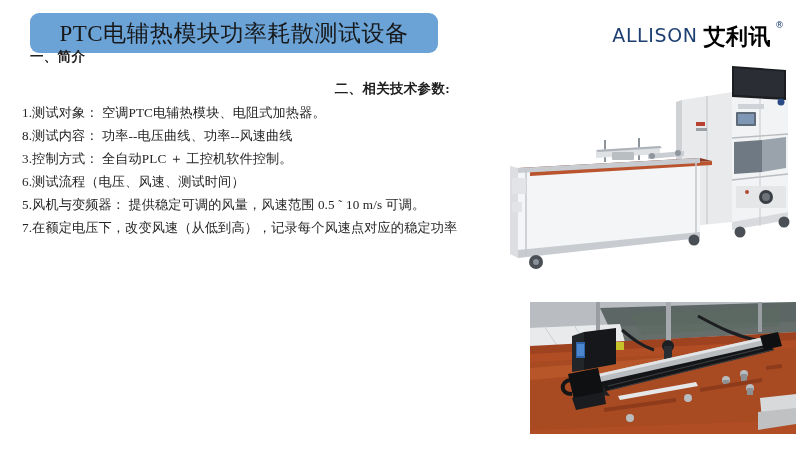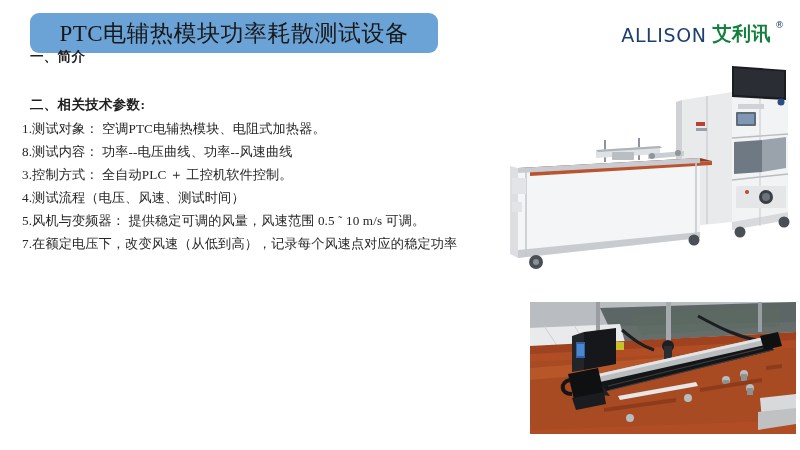--- a/index.html
+++ b/index.html
@@ -50,24 +50,24 @@
   }
   #brand-logo .logo-latin {
     font-family: "DejaVu Sans", "Liberation Sans", sans-serif;
     font-weight: normal;
     font-size: 19px;
     letter-spacing: 0.6px;
     color: #1d3f72;
     line-height: 1;
   }
   #brand-logo .logo-cn {
-    font-family: Liberation Mono, monospace;
+    font-family: Liberation Sans, sans-serif;
     font-weight: bold;
-    font-size: 19px;
-    color: #15803d;
+    font-size: 22px;
+    color: #000000;
     line-height: 1;
     letter-spacing: 0.5px;
   }
   #brand-logo .logo-reg {
     font-family: "DejaVu Sans", "Liberation Sans", sans-serif;
     font-size: 9px;
     color: #1d3f72;
     line-height: 1;
     margin-left: -2px;
     margin-top: -5px;
@@ -91,21 +91,22 @@
     font-size: 13.2px;
     line-height: 1.72;
     text-align: justify;
     text-justify: inter-ideograph;
     text-indent: 1.6em;
     margin: 0 0 10px 0;
     color: #262626;
     letter-spacing: 0.1px;
   }
   #params-heading {
-    margin-top: 30px;
+    margin-top: 14px;
+    text-align: right;
   }
   #params-list {
     list-style: none;
     margin: 0;
     padding: 0;
     font-family: Liberation Serif, serif;
   }
   #params-list li {
     font-size: 13.2px;
     line-height: 1.74;
@@ -152,21 +153,21 @@
 
   <div class="section-heading">一、简介</div>
 
 
   <div class="section-heading" id="params-heading">二、相关技术参数:</div>
 
   <ul id="params-list">
     <li>1.测试对象：  空调PTC电辅热模块、电阻式加热器。</li>
     <li>8.测试内容：  功率--电压曲线、功率--风速曲线</li>
     <li>3.控制方式：  全自动PLC ＋ 工控机软件控制。</li>
-    <li>4.测试流程（电压、风速、测试时间）</li>
+    <li>6.测试流程（电压、风速、测试时间）</li>
     <li>5.风机与变频器：  提供稳定可调的风量，风速范围 0.5 ˜ 10 m/s 可调。</li>
     <li>7.在额定电压下，改变风速（从低到高），记录每个风速点对应的稳定功率</li>
   </ul>
 </div>
 
 <div id="photo-equipment">
   <svg class="photo-svg" viewBox="0 0 296 218" preserveAspectRatio="none">
     <rect x="0" y="0" width="296" height="218" fill="#ffffff"></rect>
 
     <polygon points="182,38 232,30 232,160 182,165" fill="#e9eaec"></polygon>

